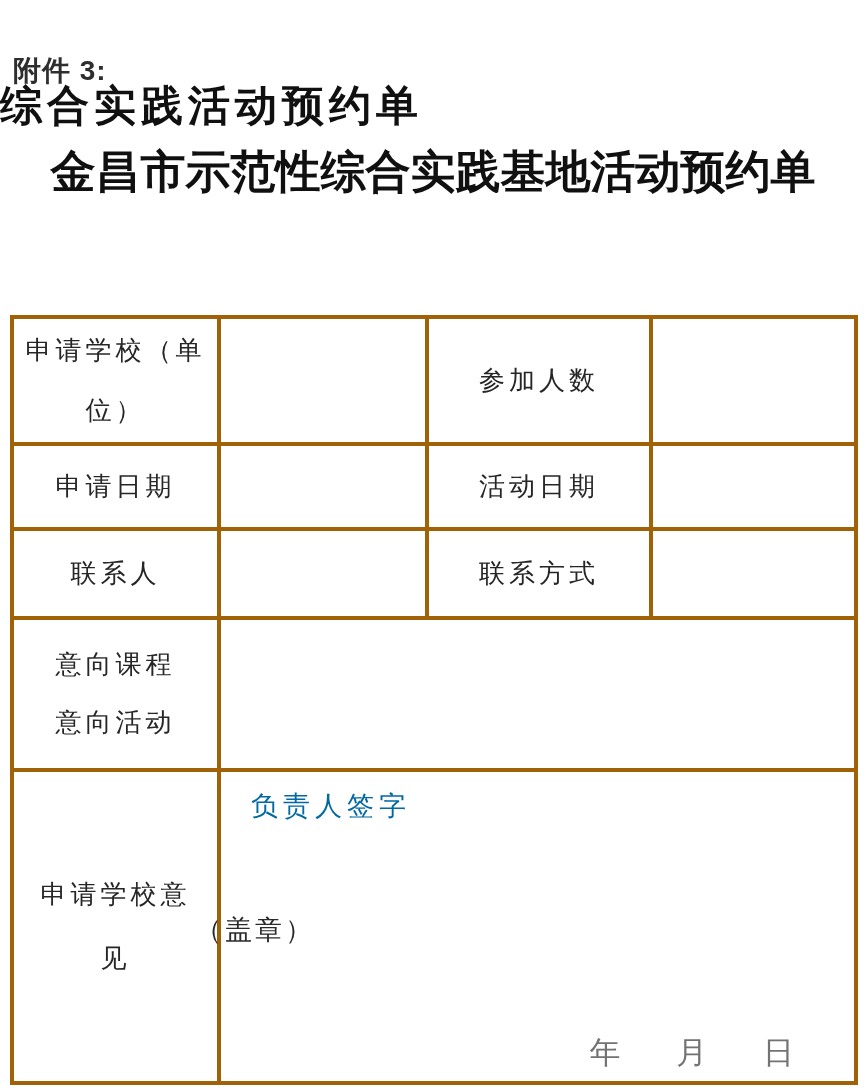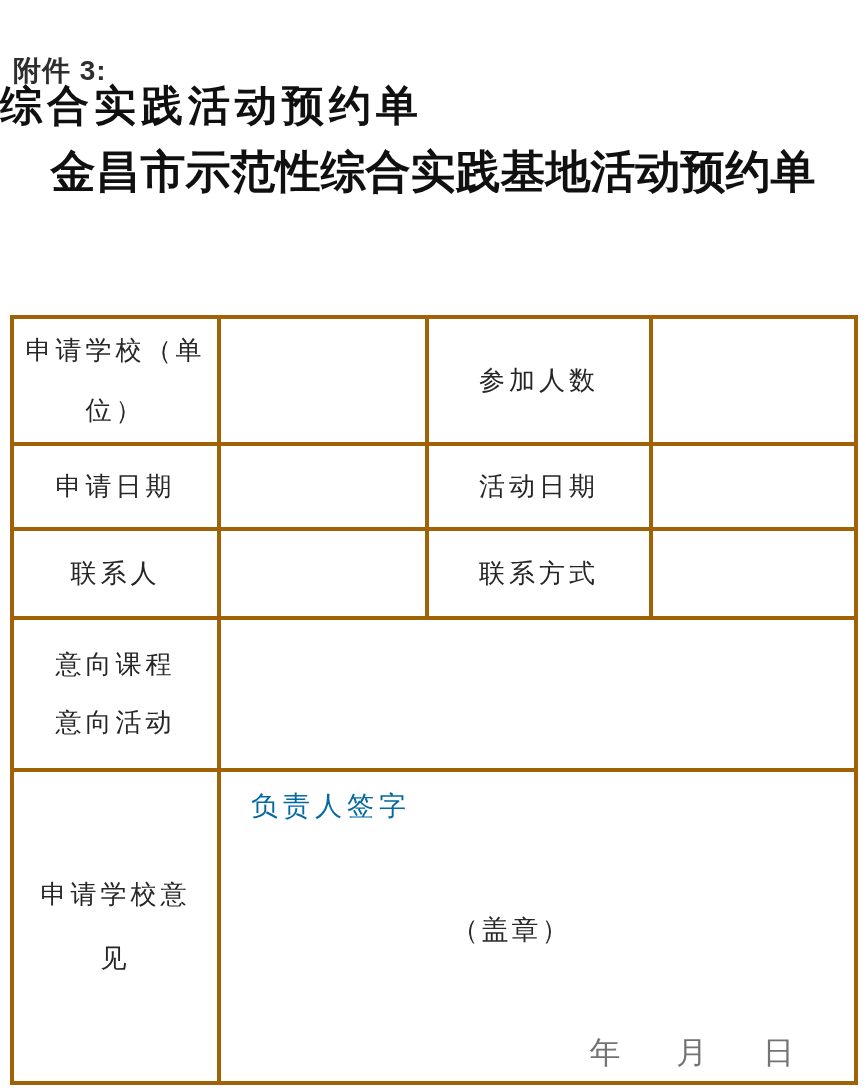--- a/index.html
+++ b/index.html
@@ -45,21 +45,21 @@
   .r4 .twoline div{line-height:58px;}
   .r5 .twoline div{line-height:64px;}
   
   td.sig-cell{position:relative;}
   .signer{
     position:absolute;top:16px;left:14px;
     font-size:27px;letter-spacing:5px;color:#0369a1;margin-left:16px;
   }
   .seal{
     position:absolute;top:140px;left:0;width:100%;
-    text-align:center;font-size:27px;letter-spacing:3px;color:#2a2a2a;
+    font-size:27px;letter-spacing:3px;color:#2a2a2a;
     transform:translateX(-26px);
   }
   .date-line{
     position:absolute;top:260px;right:60px;
     font-size:31px;color:#737373;word-spacing:48px;
   }
   
   .watermark{
     position:absolute;left:412px;top:1038px;
     display:flex;align-items:center;gap:7px;

